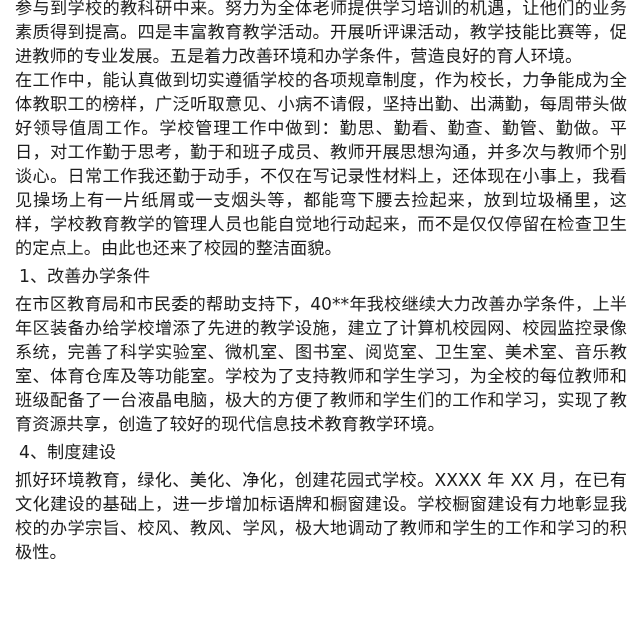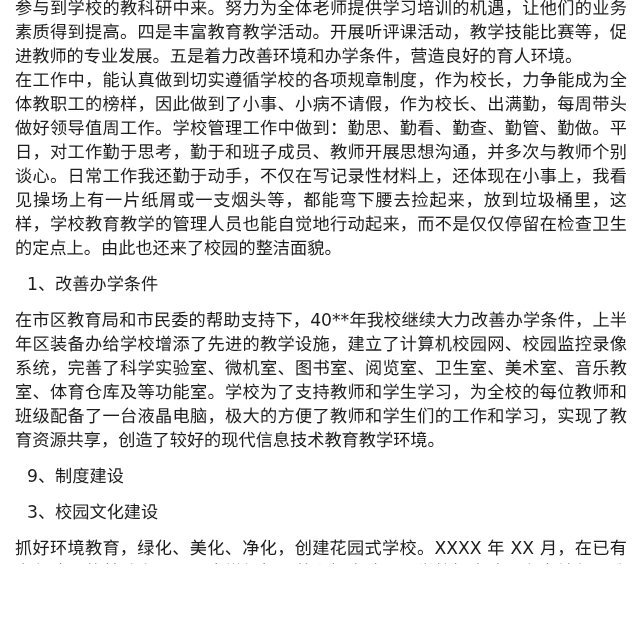--- a/index.html
+++ b/index.html
@@ -38,46 +38,45 @@
   .para {
     margin: 0;
     padding: 0;
     text-align: justify;
     text-justify: inter-character;
     white-space: normal;
     word-break: break-all;
   }
   
   .heading {
-    margin: 12px;
+    margin: 4px;
     padding: 0;
     text-align: left;
     white-space: nowrap;
   }
   
   .clip-top {
     
   }
 </style>
 </head>
 <body>
 
 <div id="page">
   <div id="doc-body">
 
     <p class="para clip-top">参与到学校的教科研中来。努力为全体老师提供学习培训的机遇，让他们的业务素质得到提高。四是丰富教育教学活动。开展听评课活动，教学技能比赛等，促进教师的专业发展。五是着力改善环境和办学条件，营造良好的育人环境。</p>
 
-    <p class="para">在工作中，能认真做到切实遵循学校的各项规章制度，作为校长，力争能成为全体教职工的榜样，因此做到了小事、小病不请假，作为校长、出满勤，每周带头做好领导值周工作。学校管理工作中做到：勤思、勤看、勤查、勤管、勤做。平日，对工作勤于思考，勤于和班子成员、教师开展思想沟通，并多次与教师个别谈心。日常工作我还勤于动手，不仅在写记录性材料上，还体现在小事上，我看见操场上有一片纸屑或一支烟头等，都能弯下腰去捡起来，放到垃圾桶里，这样，学校教育教学的管理人员也能自觉地行动起来，而不是仅仅停留在检查卫生的定点上。由此也还来了校园的整洁面貌。</p>
+    <p class="para">在工作中，能认真做到切实遵循学校的各项规章制度，作为校长，力争能成为全体教职工的榜样，广泛听取意见、小病不请假，坚持出勤、出满勤，每周带头做好领导值周工作。学校管理工作中做到：勤思、勤看、勤查、勤管、勤做。平日，对工作勤于思考，勤于和班子成员、教师开展思想沟通，并多次与教师个别谈心。日常工作我还勤于动手，不仅在写记录性材料上，还体现在小事上，我看见操场上有一片纸屑或一支烟头等，都能弯下腰去捡起来，放到垃圾桶里，这样，学校教育教学的管理人员也能自觉地行动起来，而不是仅仅停留在检查卫生的定点上。由此也还来了校园的整洁面貌。</p>
 
 
     <p class="heading">1、改善办学条件</p>
 
     <p class="para">在市区教育局和市民委的帮助支持下，40**年我校继续大力改善办学条件，上半年区装备办给学校增添了先进的教学设施，建立了计算机校园网、校园监控录像系统，完善了科学实验室、微机室、图书室、阅览室、卫生室、美术室、音乐教室、体育仓库及等功能室。学校为了支持教师和学生学习，为全校的每位教师和班级配备了一台液晶电脑，极大的方便了教师和学生们的工作和学习，实现了教育资源共享，创造了较好的现代信息技术教育教学环境。</p>
 
-    <p class="heading">9、制度建设</p>
+    <p class="heading">4、制度建设</p>
 
 
-    <p class="heading">3、校园文化建设</p>
 
     <p class="para">抓好环境教育，绿化、美化、净化，创建花园式学校。XXXX 年 XX 月，在已有文化建设的基础上，进一步增加标语牌和橱窗建设。学校橱窗建设有力地彰显我校的办学宗旨、校风、教风、学风，极大地调动了教师和学生的工作和学习的积极性。</p>
 
   </div>
 </div>
 
 </body></html>

